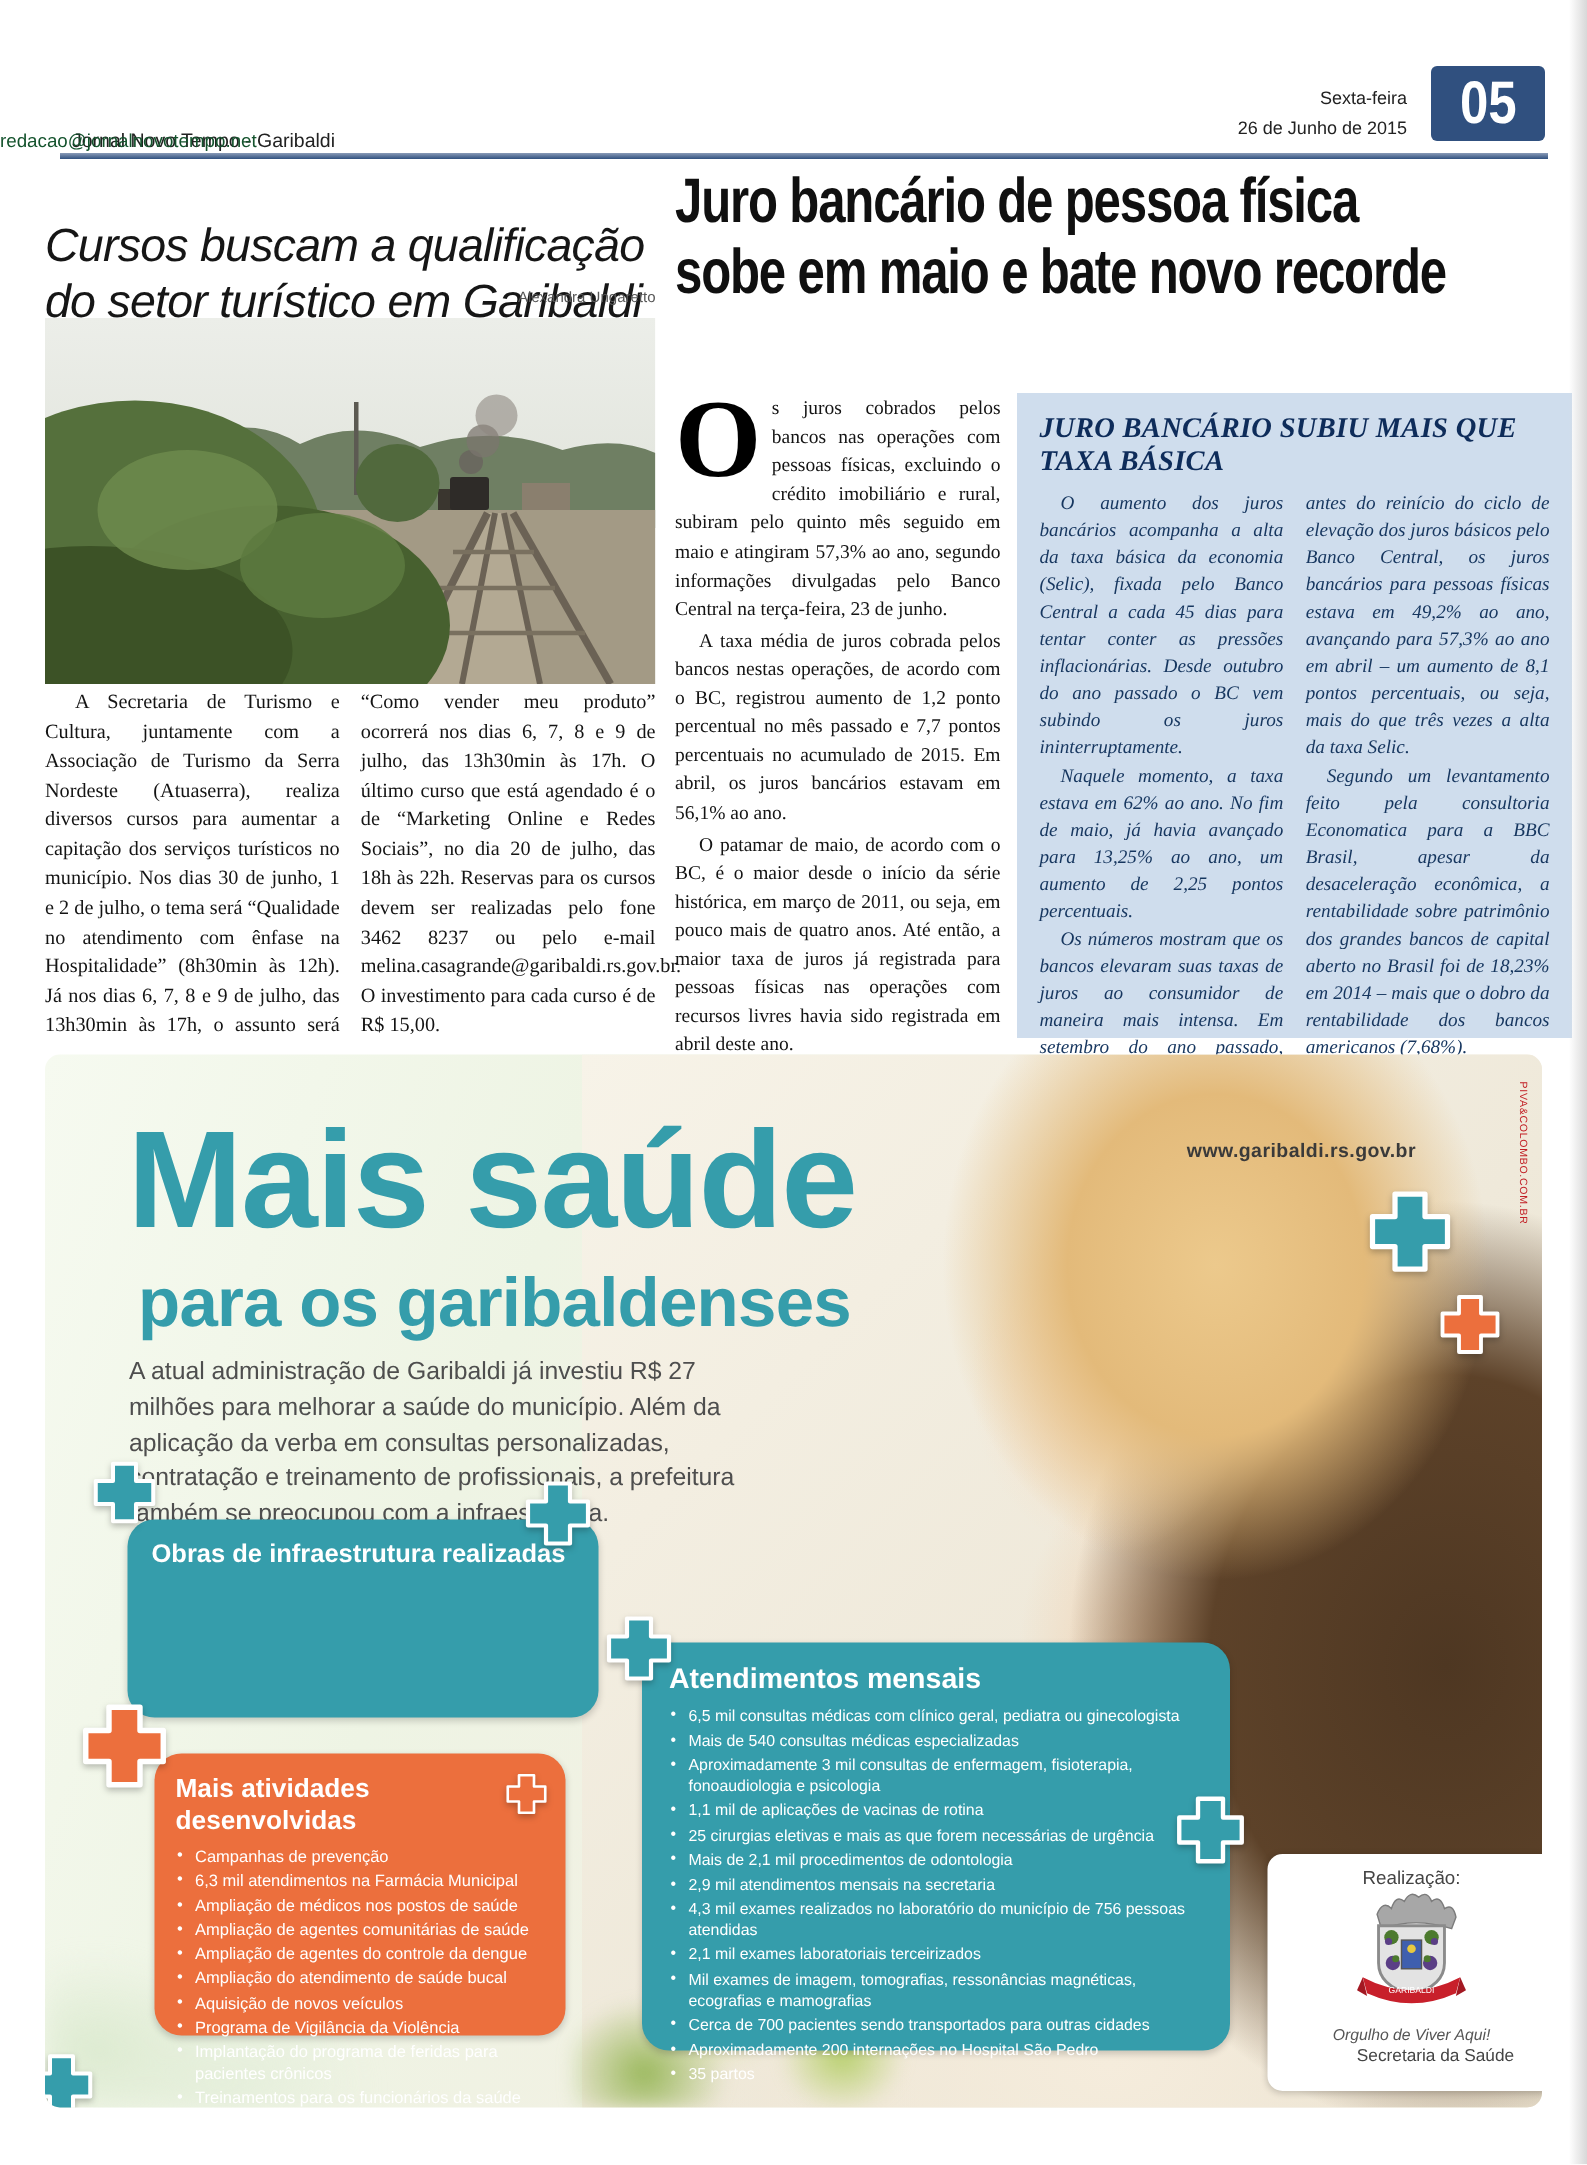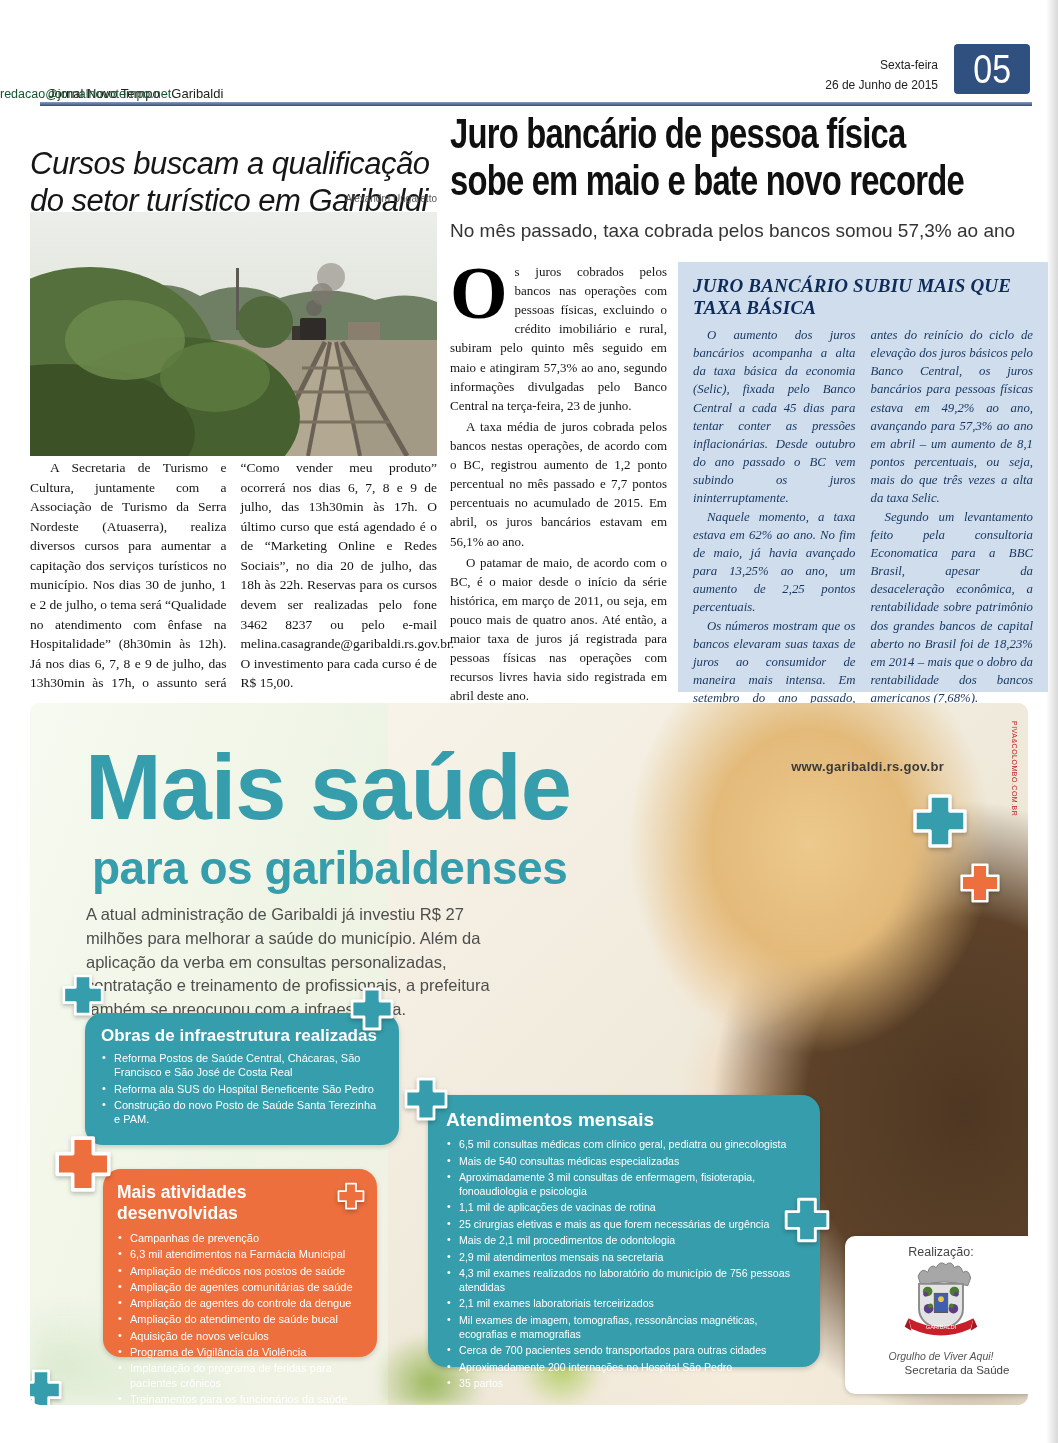--- a/index.html
+++ b/index.html
@@ -5,21 +5,21 @@
   html,body{margin:0;padding:0;background:#ffffff;}
   .page{position:relative;width:1058px;height:1443px;background:#fff;overflow:hidden;
         font-family:"Liberation Sans",sans-serif;color:#1d1d1d;}
   .abs{position:absolute;}
   
   .paper-name{left:48px;top:86px;font-size:13px;color:#222;}
   .contact-email{left:0;width:858px;top:87px;font-size:12.5px;color:#14532d;}
   .date-block{right:120px;top:56px;text-align:right;font-size:12px;line-height:1.65;color:#222;}
   .page-num-box{right:28px;top:44px;width:76px;height:50px;background:var(--header-blue,#30507f);
         color:#fff;display:flex;align-items:center;justify-content:center;border-radius:4px;
-        font-size:40px;font-weight:normal;}
+        font-size:40px;font-weight:bold;}
   .page-num-box span{transform:scaleX(.85);}
   .header-rule{left:40px;top:102px;width:992px;height:4px;
         background:linear-gradient(#8a9bb8,var(--header-blue,#2f4e7e));}
   
   .left-title{left:30px;top:112px;width:410px;font-style:italic;font-size:31px;line-height:1.2;
         letter-spacing:-.5px;color:#161616;margin-top:33px;}
   .byline{left:30px;top:193px;width:407px;text-align:right;font-size:10px;color:#555;}
   .tourism-photo{left:30px;top:212px;width:407px;height:244px;overflow:hidden;}
   .left-body{left:30px;top:458px;width:407px;height:238px;column-count:2;column-gap:14px;
         font-family:"Liberation Serif",serif;font-size:13.5px;line-height:1.45;text-align:justify;
@@ -156,21 +156,20 @@
   </div>
 
   <div class="abs left-body">
     <p>A Secretaria de Turismo e Cultura, juntamente com a Associação de Turismo da Serra Nordeste (Atuaserra), realiza diversos cursos para aumentar a capitação dos serviços turísticos no município. Nos dias 30 de junho, 1 e 2 de julho, o tema será “Qualidade no atendimento com ênfase na Hospitalidade” (8h30min às 12h). Já nos dias 6, 7, 8 e 9 de julho, das 13h30min às 17h, o assunto será “Como vender meu produto” ocorrerá nos dias 6, 7, 8 e 9 de julho, das 13h30min às 17h. O último curso que está agendado é o de “Marketing Online e Redes Sociais”, no dia 20 de julho, das 18h às 22h. Reservas para os cursos devem ser realizadas pelo fone 3462 8237 ou pelo e-mail melina.casagrande@garibaldi.rs.gov.br. O investimento para cada curso é de R$ 15,00.</p>
   </div>
 
   <div class="abs main-headline">
     <div class="hl">Juro bancário de pessoa física</div>
     <div class="hl">sobe em maio e bate novo recorde</div>
   </div>
-  <div class="abs subheadline">No mês passado, taxa cobrada pelos bancos somou 57,3% ao ano</div>
 
   <div class="abs main-col">
     <p><span class="dropcap">O</span><span>s juros cobrados pelos bancos nas operações com pessoas físicas, excluindo o crédito imobiliário e rural, subiram pelo quinto mês seguido em maio e atingiram 57,3% ao ano, segundo informações divulgadas pelo Banco Central na terça-feira, 23 de junho.</span></p>
     <p class="ind">A taxa média de juros cobrada pelos bancos nestas operações, de acordo com o BC, registrou aumento de 1,2 ponto percentual no mês passado e 7,7 pontos percentuais no acumulado de 2015. Em abril, os juros bancários estavam em 56,1% ao ano.</p>
     <p class="ind">O patamar de maio, de acordo com o BC, é o maior desde o início da série histórica, em março de 2011, ou seja, em pouco mais de quatro anos. Até então, a maior taxa de juros já registrada para pessoas físicas nas operações com recursos livres havia sido registrada em abril deste ano.</p>
   </div>
 
   <div class="abs info-box">
     <h2>JURO BANCÁRIO SUBIU MAIS QUE TAXA BÁSICA</h2>
     <div class="info-cols">
@@ -188,25 +187,20 @@
 
     <div class="abs ad-url">www.garibaldi.rs.gov.br</div>
     <div class="abs agency-credit">PIVA&amp;COLOMBO.COM.BR</div>
 
     <div class="abs ad-h1">Mais saúde</div>
     <div class="abs ad-h2">para os garibaldenses</div>
     <div class="abs ad-intro">A atual administração de Garibaldi já investiu R$ 27 milhões para melhorar a saúde do município. Além da aplicação da verba em consultas personalizadas, contratação e treinamento de profissionais, a prefeitura também se preocupou com a infraestrutura.</div>
 
     <div class="box box-infra">
       <h3>Obras de infraestrutura realizadas</h3>
-      <ul>
-          <li>Reforma Postos de Saúde Central, Chácaras, São Francisco e São José de Costa Real</li>
-          <li>Reforma ala SUS do Hospital Beneficente São Pedro</li>
-          <li>Construção do novo Posto de Saúde Santa Terezinha e PAM.</li>
-        </ul>
     </div>
 
     <div class="box box-activities">
       <h3>Mais atividades desenvolvidas</h3>
       <ul>
           <li>Campanhas de prevenção</li>
           <li>6,3 mil atendimentos na Farmácia Municipal</li>
           <li>Ampliação de médicos nos postos de saúde</li>
           <li>Ampliação de agentes comunitárias de saúde</li>
           <li>Ampliação de agentes do controle da dengue</li>

